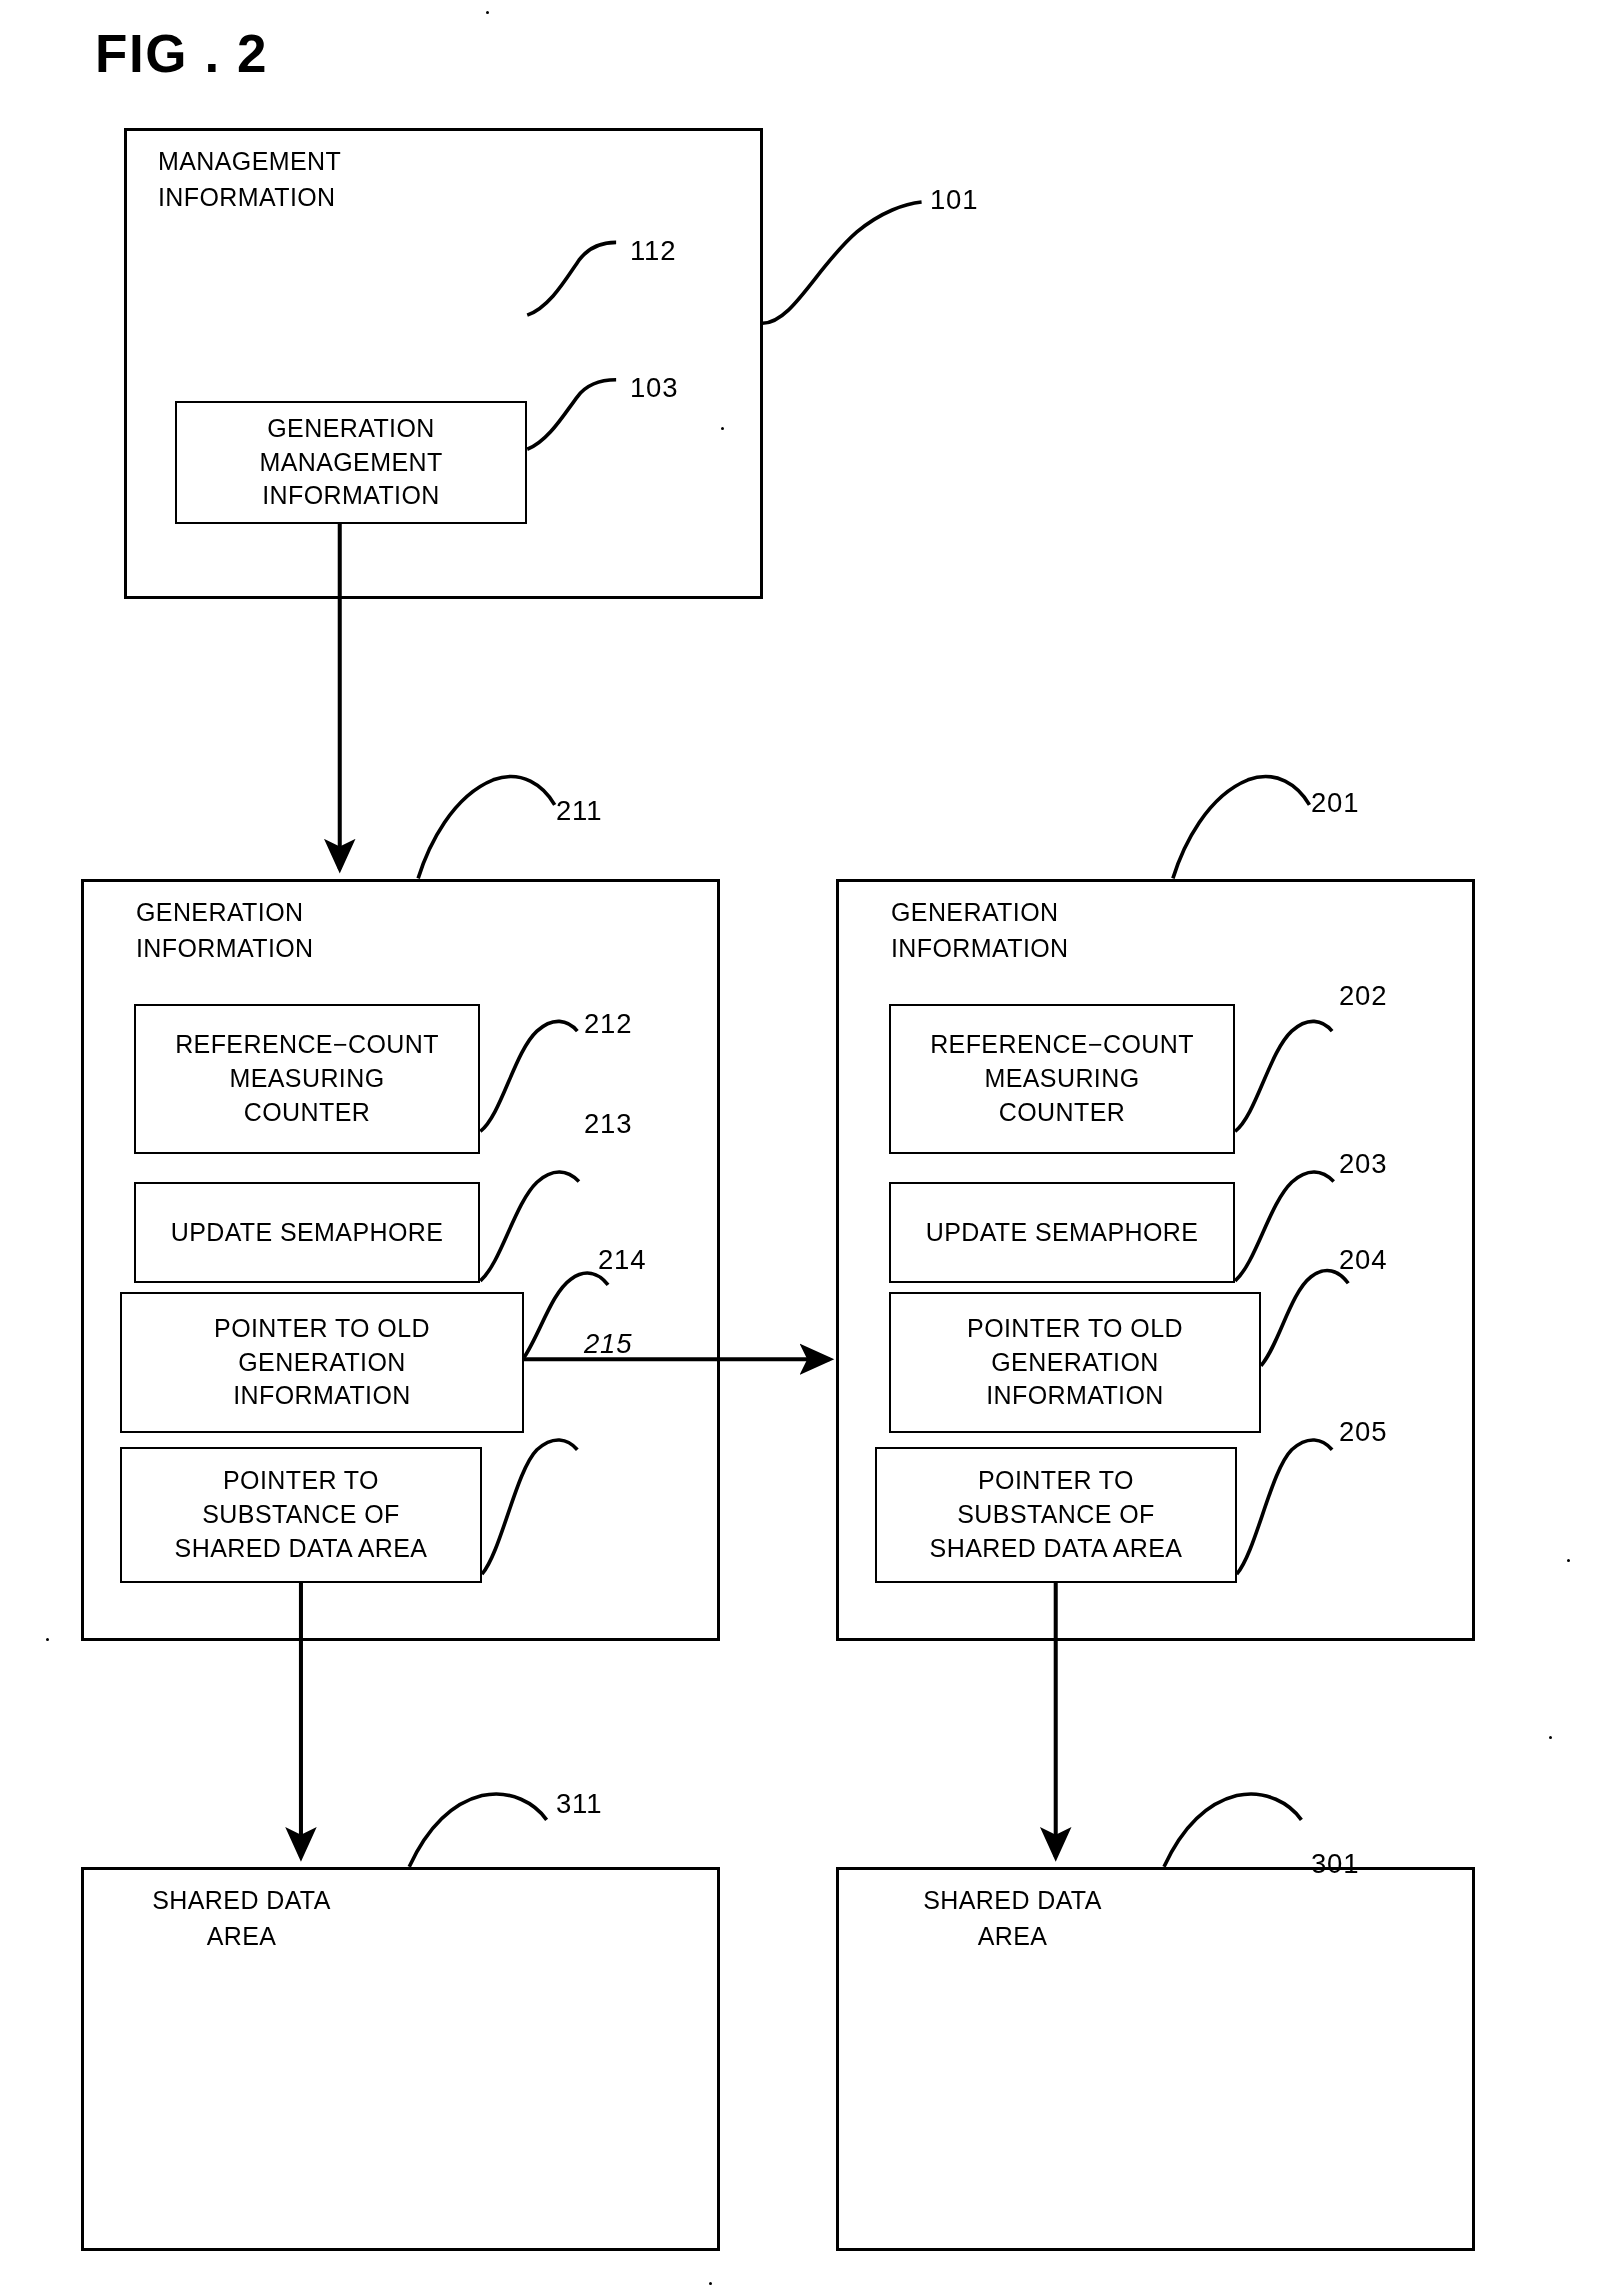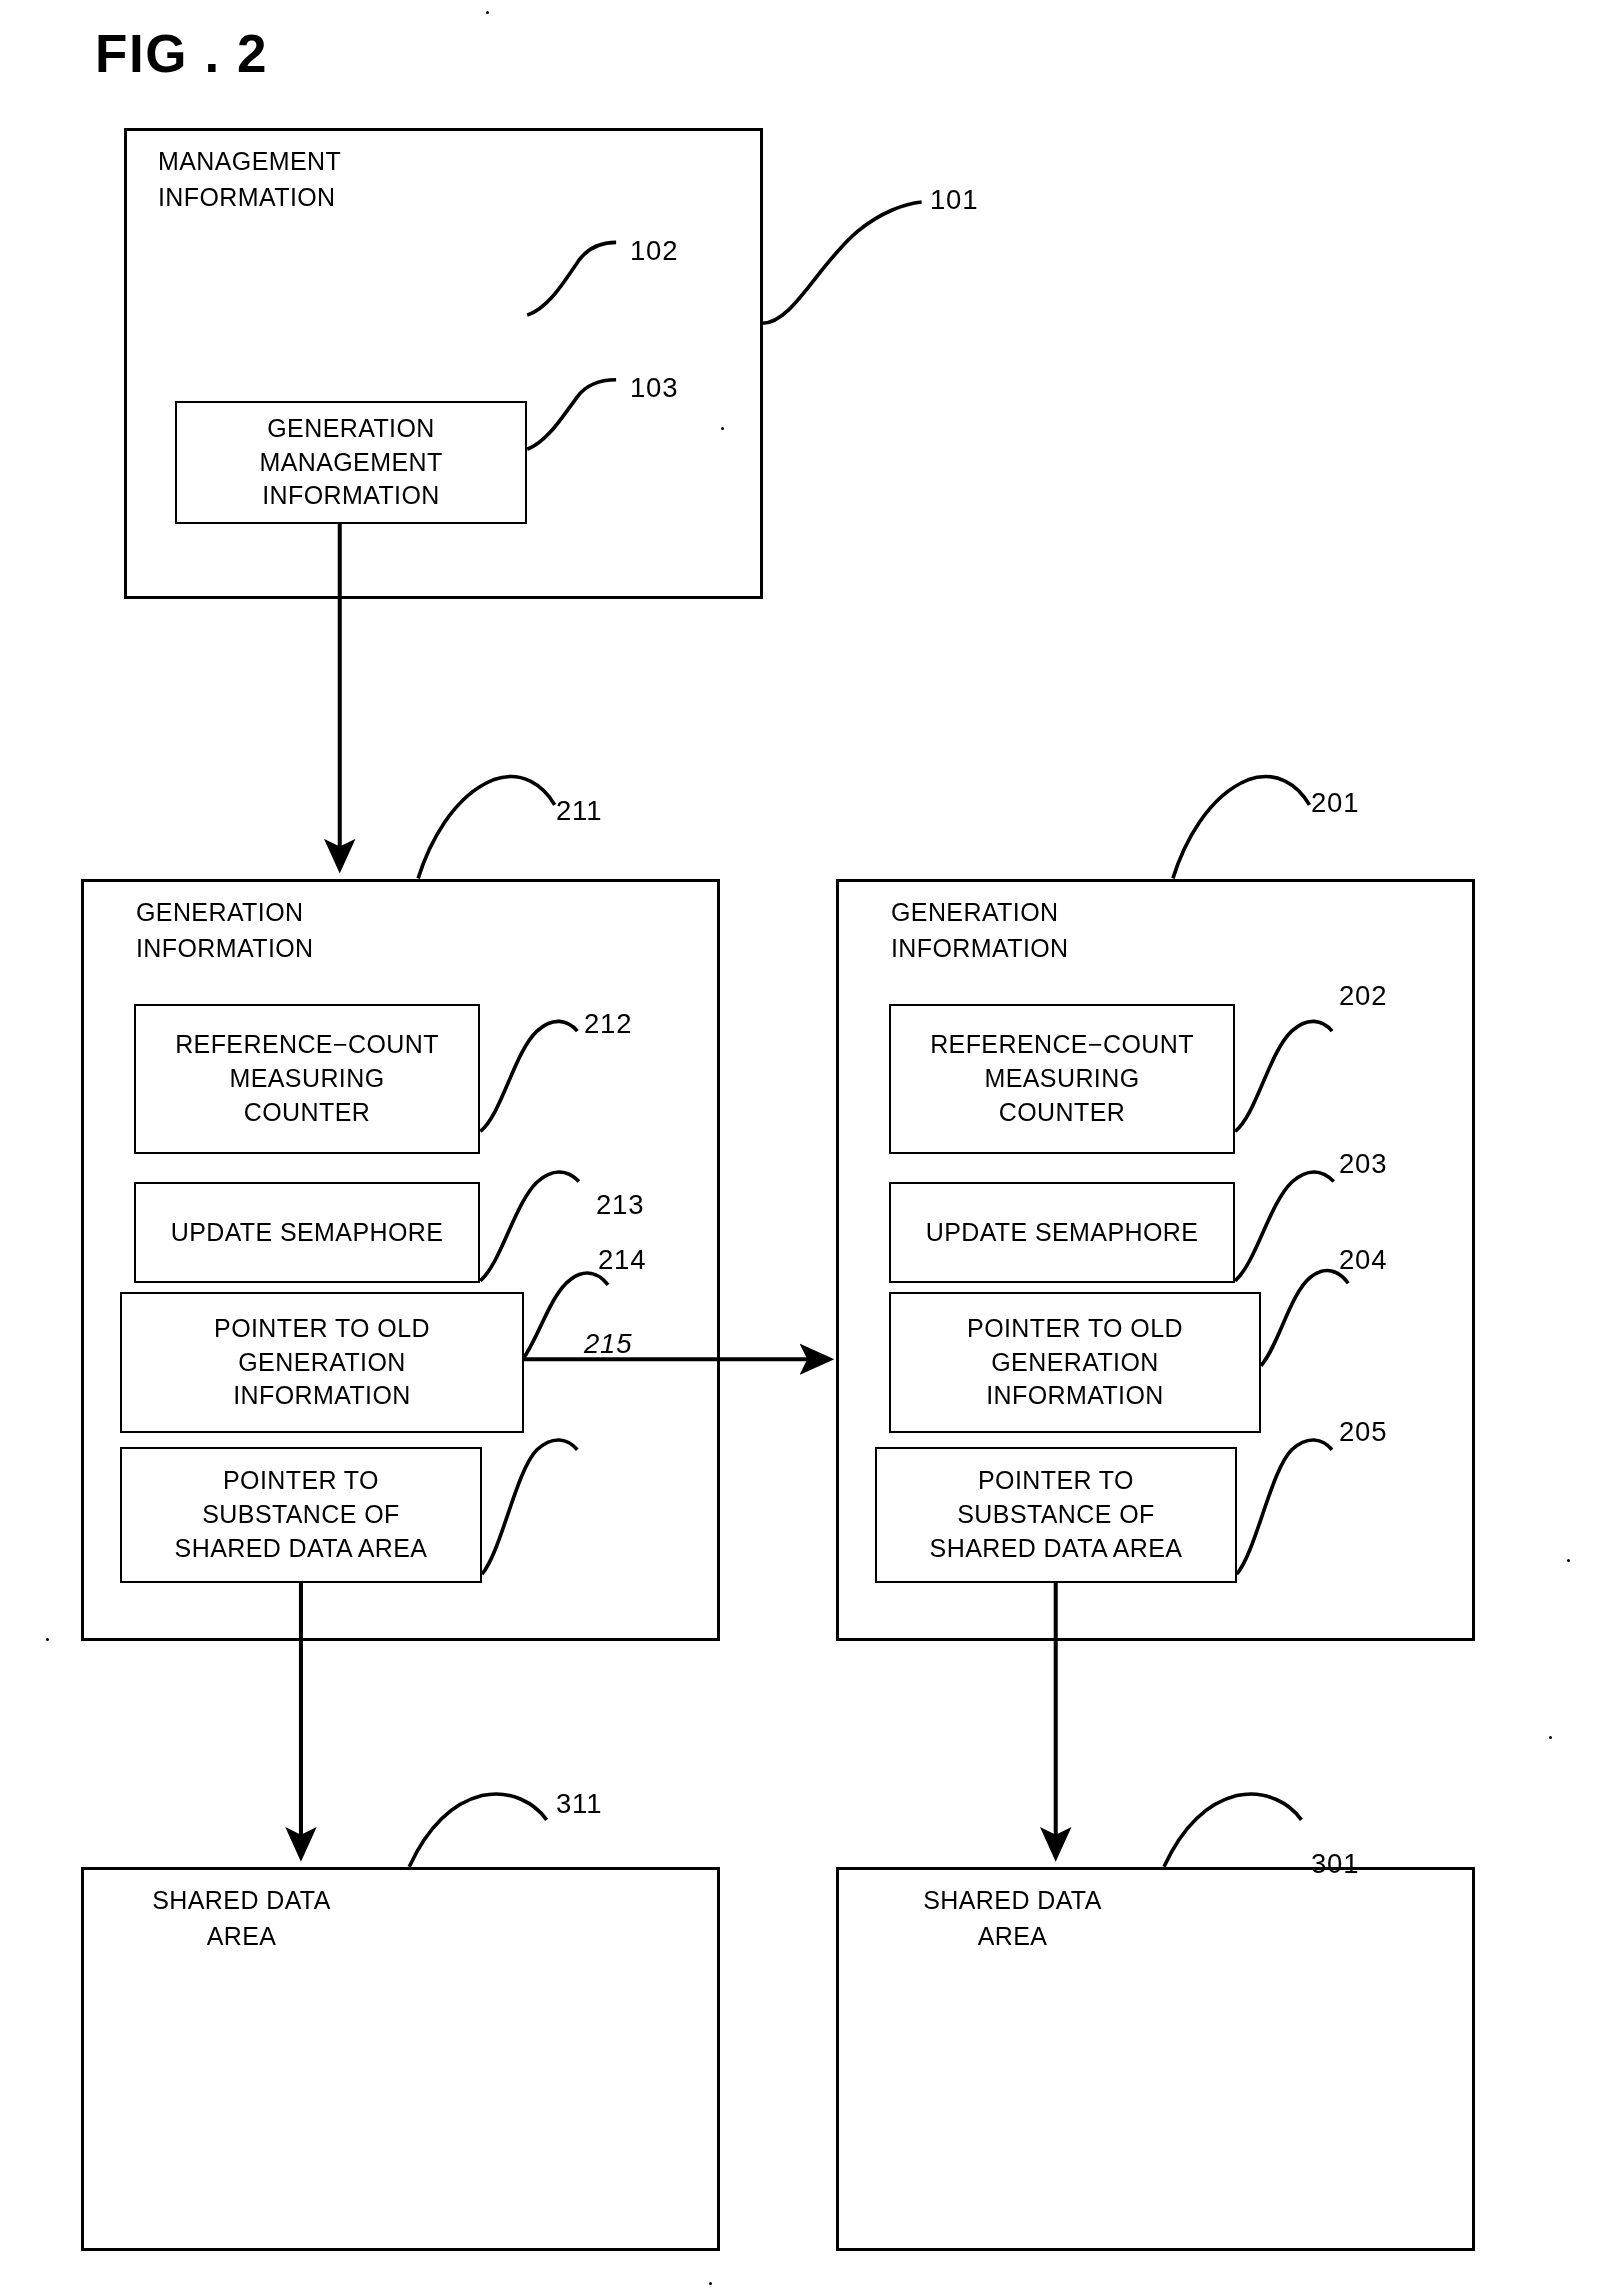--- a/index.html
+++ b/index.html
@@ -106,21 +106,21 @@
 
   <div class="inner-box" style="left:175px; top:401px; width:352px; height:123px;">
     <span class="inner-line">
         <span class="inner-line">GENERATION</span>
         <span class="inner-line">MANAGEMENT</span>
         <span class="inner-line">INFORMATION</span>
       </span>
   </div>
 
   <div class="ref-num" style="left:930px; top:184px;text-align:right;">101</div>
-  <div class="ref-num" style="left:630px; top:235px;">102</div>
+  <div class="ref-num" style="left:630px; top:235px;">112</div>
   <div class="ref-num" style="left:630px; top:372px;">103</div>
 
   <div class="outer-box" style="left:81px; top:879px; width:639px; height:762px;">
   </div>
   <div class="box-heading" style="left:136px; top:895px; width:323px;">GENERATION
 INFORMATION</div>
 
   <div class="inner-box" style="left:134px; top:1004px; width:346px; height:150px;">
     <span class="inner-line">
         <span class="inner-line">REFERENCE−COUNT</span>
@@ -146,21 +146,21 @@
   <div class="inner-box" style="left:120px; top:1447px; width:362px; height:136px;">
     <span class="inner-line">
         <span class="inner-line">POINTER TO</span>
         <span class="inner-line">SUBSTANCE OF</span>
         <span class="inner-line">SHARED DATA AREA</span>
       </span>
   </div>
 
   <div class="ref-num" style="left:556px; top:787px;margin-top:8px;">211</div>
   <div class="ref-num" style="left:584px; top:1008px;">212</div>
-  <div class="ref-num" style="left:584px; top:1189px;margin-left:12px;">213</div>
+  <div class="ref-num" style="left:584px; top:1108px;">213</div>
   <div class="ref-num" style="left:598px; top:1244px;">214</div>
   <div class="ref-num" style="left:584px; top:1328px;font-style:italic;">215</div>
 
   <div class="outer-box" style="left:836px; top:879px; width:639px; height:762px;">
   </div>
   <div class="box-heading" style="left:891px; top:895px; width:323px;">GENERATION
 INFORMATION</div>
 
   <div class="inner-box" style="left:889px; top:1004px; width:346px; height:150px;">
     <span class="inner-line">

